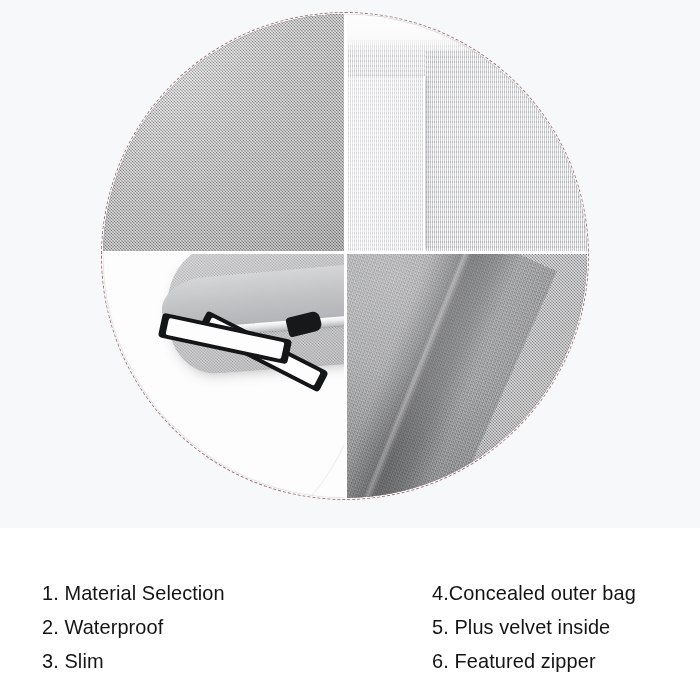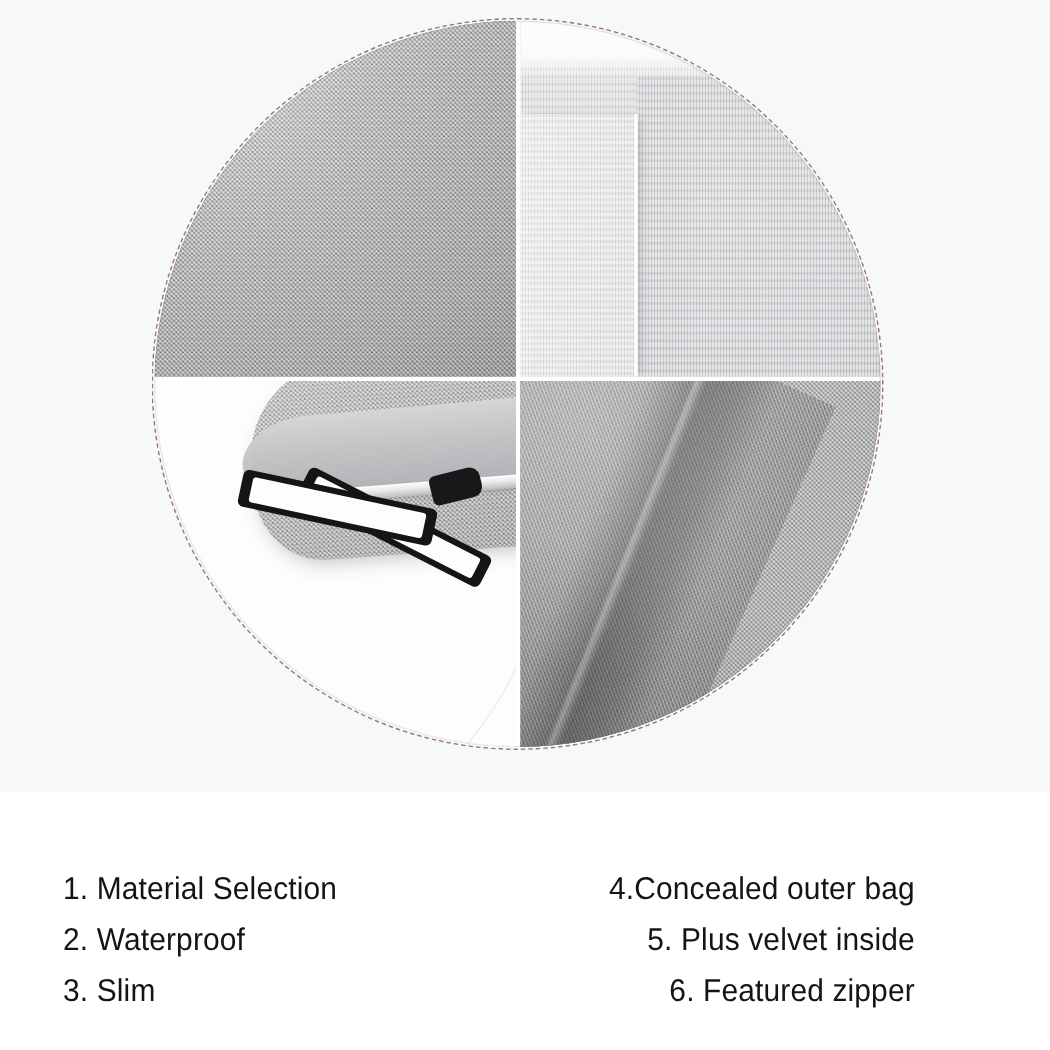--- a/index.html
+++ b/index.html
@@ -328,21 +328,21 @@
     top: 528px;
     width: 700px;
     height: 172px;
     background: #ffffff;
   }
   .caption-col {
     position: absolute;
     top: 48px;
   }
   .col-left  { left: 42px;  }
-  .col-right { left: 406px; text-align: right; }
+  .col-right { left: 432px; }
 
   .caption-item {
     font-family: "Liberation Sans", sans-serif;
     font-size: 21px;
     font-weight: 400;
     color: #141414;
     letter-spacing: .1px;
     line-height: 34px;
     white-space: nowrap;
     transform: scaleX(.95);

